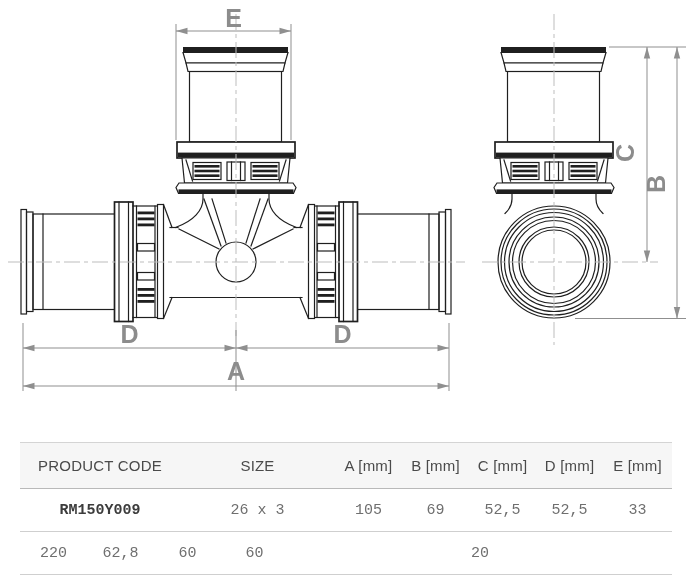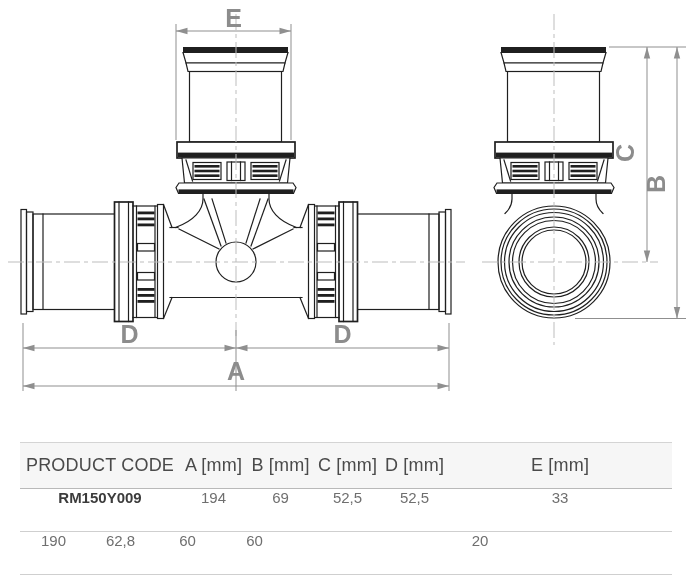--- a/index.html
+++ b/index.html
@@ -16,23 +16,23 @@
   .cl  {stroke:#bdbdbd;fill:none;stroke-width:1;stroke-dasharray:16 4 4 4;}
   .dim {stroke:#8f8f8f;fill:none;stroke-width:1;}
   .dar {fill:#8f8f8f;stroke:none;}
   .dimtxt{fill:#8c8c8c;font-family:"Liberation Sans",sans-serif;
           font-weight:bold;font-size:25px;}
 
   
   .spec-table{position:absolute;left:20px;top:442px;width:652px;}
   .thead{display:flex;align-items:center;height:45px;background:#f6f6f6;
          border-top:1px solid #d4d4d4;border-bottom:1px solid #b9b9b9;
-         color:#4a4a4a;font-size:18px;letter-spacing:.2px;}
-  .trow{display:flex;height:42px;
-        border-bottom:1px solid #cfcfcf;color:#6f6f6f;font-size:15px;}
+         color:#4a4a4a;font-size:15px;letter-spacing:.2px;}
+  .trow{display:flex;align-items:center;height:42px;
+        border-bottom:1px solid #cfcfcf;color:#6f6f6f;font-size:15px;font-family:Liberation Mono, monospace;}
   .cell{text-align:center;}
   .c1{width:160px;} .c2{width:155px;}
   .c3,.c4,.c5,.c6,.c7{width:67px;} .c7{flex:1;}
   .code{font-weight:bold;color:#3c3c3c;}
 </style>
 </head>
 <body>
 
 <div class="stage">
 
@@ -172,36 +172,38 @@
     <line class="dim" x1="677" y1="47" x2="677" y2="318.5"></line>
     <polygon class="dar" points="677,47 673.8,58.5 680.2,58.5"></polygon>
     <polygon class="dar" points="677,318.5 673.8,307 680.2,307"></polygon>
     <text class="dimtxt" transform="translate(665,184) rotate(-90)" text-anchor="middle">B</text>
   </g>
 </svg>
 
 <div class="spec-table">
   <div class="thead">
     <div class="cell c1">PRODUCT CODE</div>
+    <div class="cell c2">SIZE</div>
     <div class="cell c3">A [mm]</div>
     <div class="cell c4">B [mm]</div>
     <div class="cell c5">C [mm]</div>
     <div class="cell c6">D [mm]</div>
     <div class="cell c7">E [mm]</div>
   </div>
   <div class="trow">
     <div class="cell c1 code">RM150Y009</div>
-    <div class="cell c3">194</div>
+    <div class="cell c2">26 x 3</div>
+    <div class="cell c3">105</div>
     <div class="cell c4">69</div>
     <div class="cell c5">52,5</div>
     <div class="cell c6">52,5</div>
     <div class="cell c7">33</div>
   </div>
   <div class="trow">
-    <div class="cell c3">190</div>
+    <div class="cell c3">220</div>
     <div class="cell c4">62,8</div>
     <div class="cell c5">60</div>
     <div class="cell c6">60</div>
     <div class="cell c7">20</div>
   </div>
 </div>
 
 </div>
 
 </body></html>

